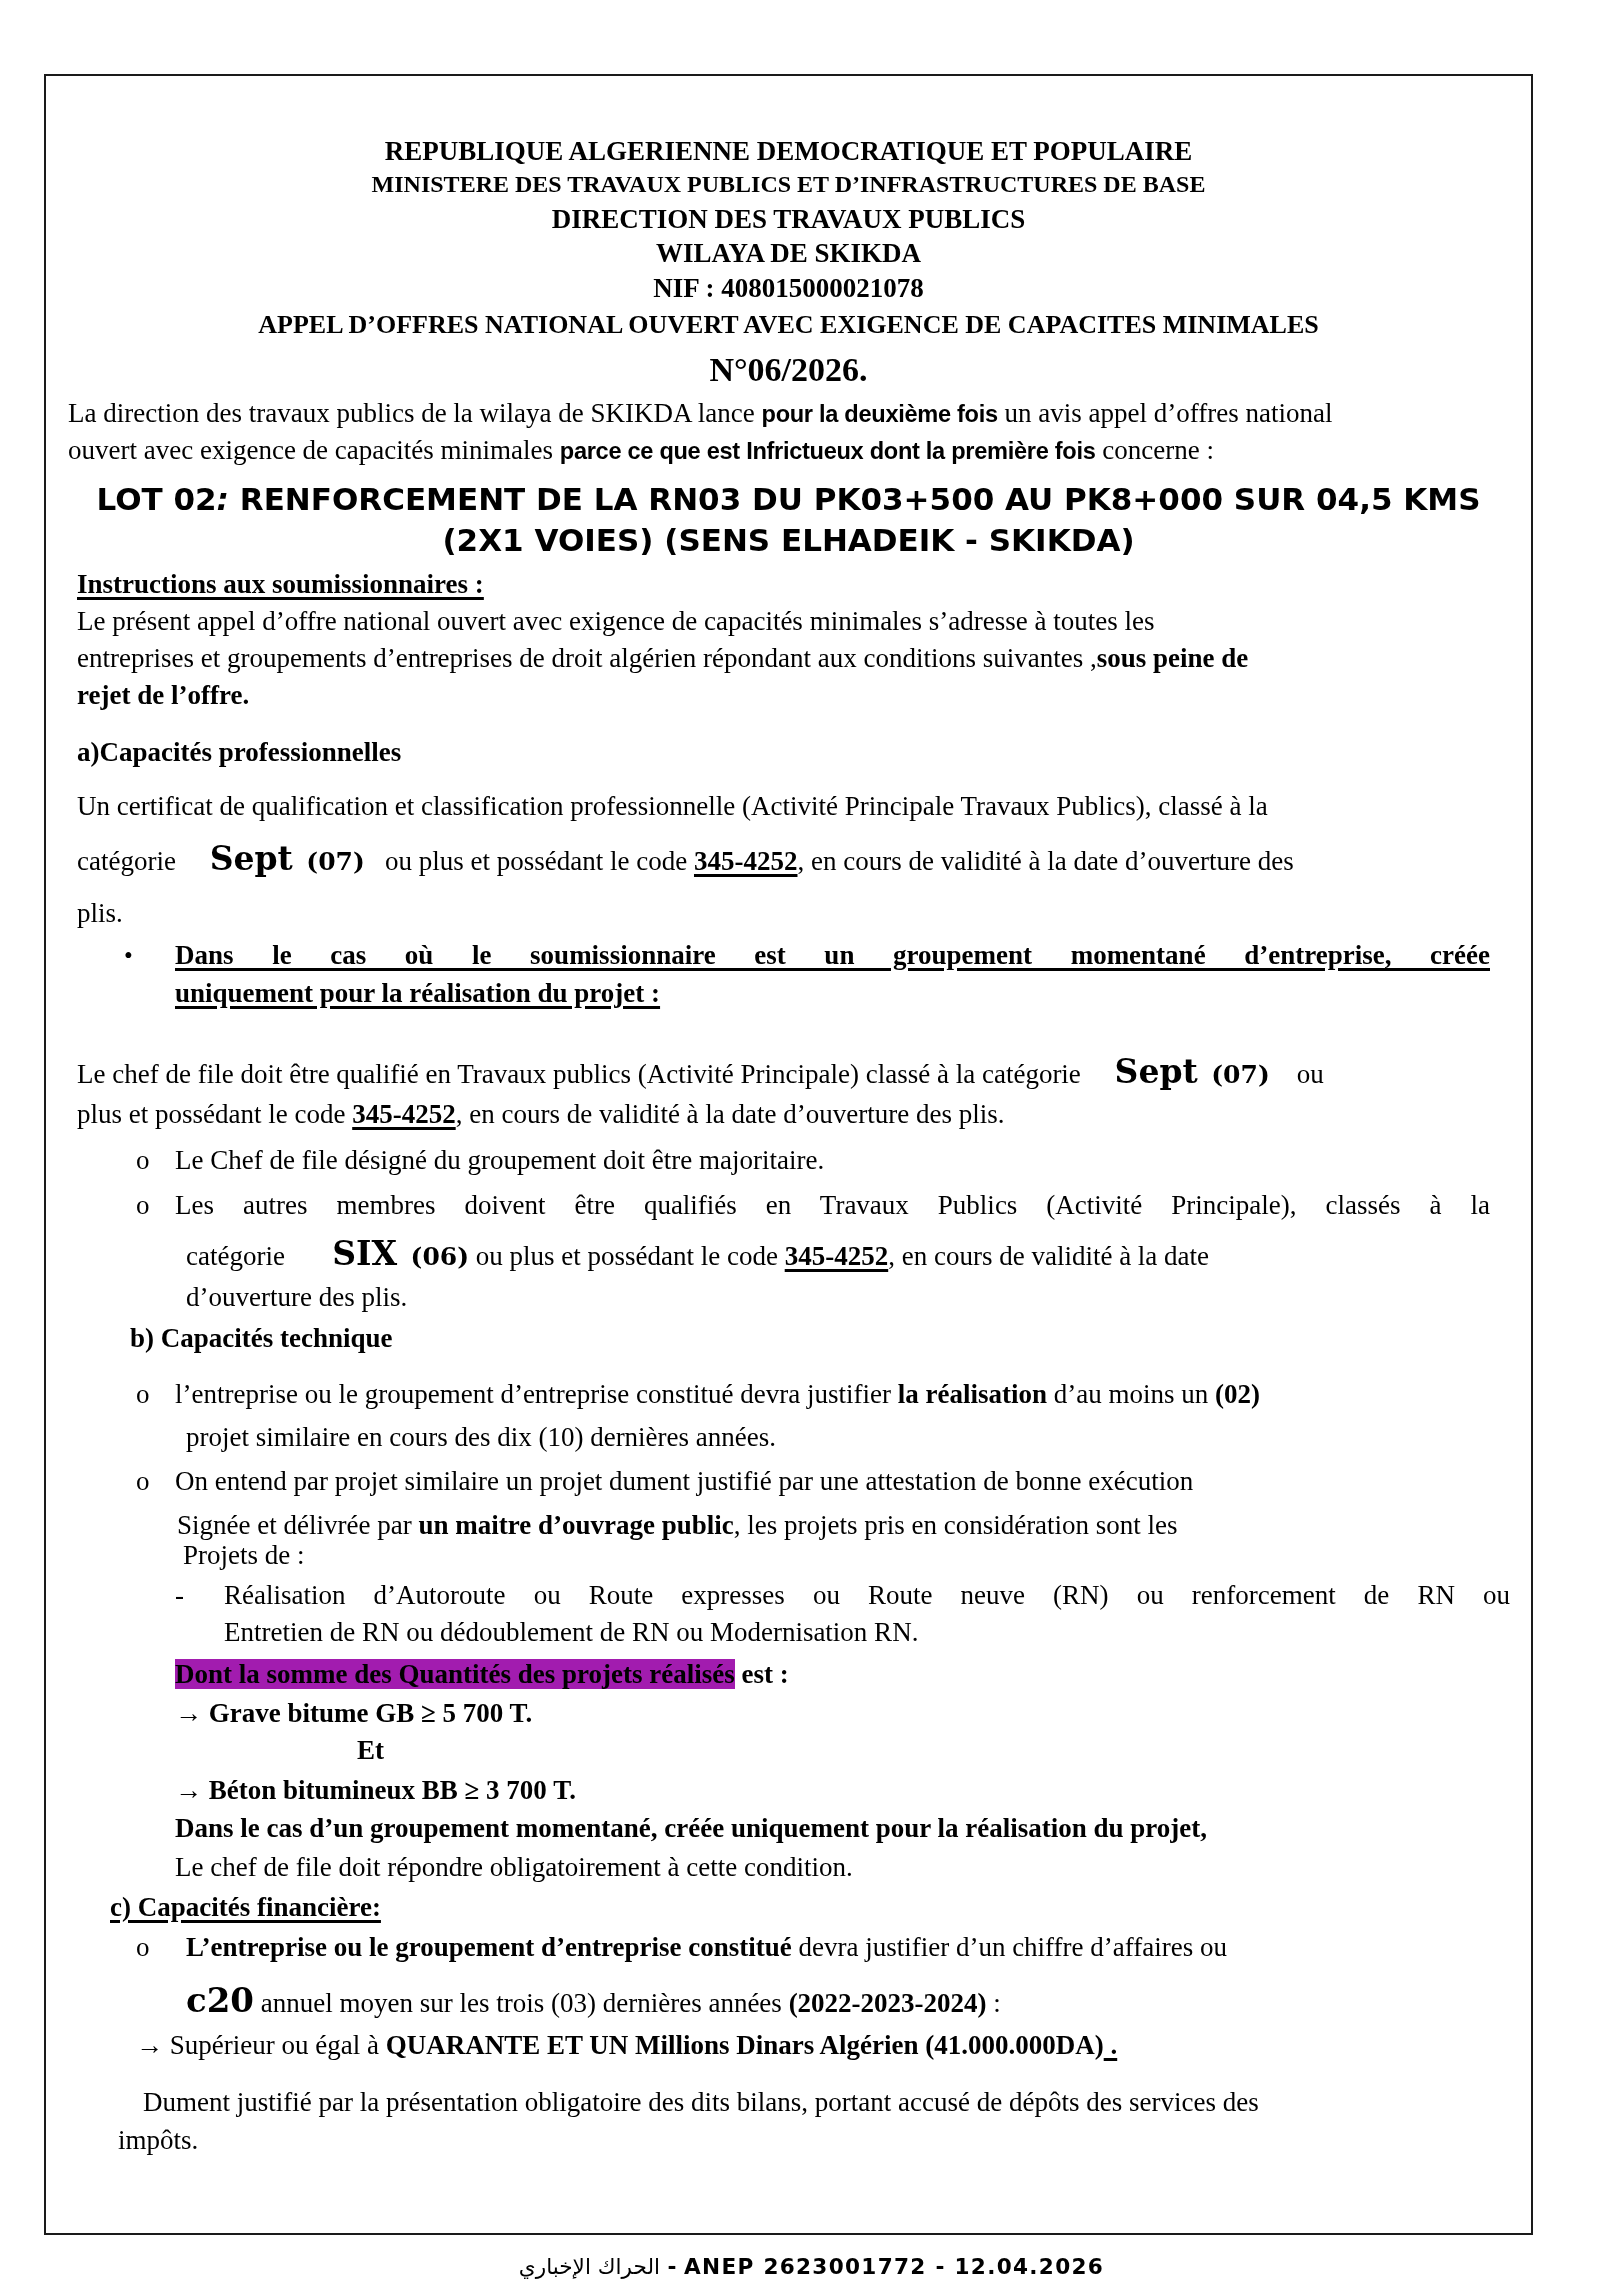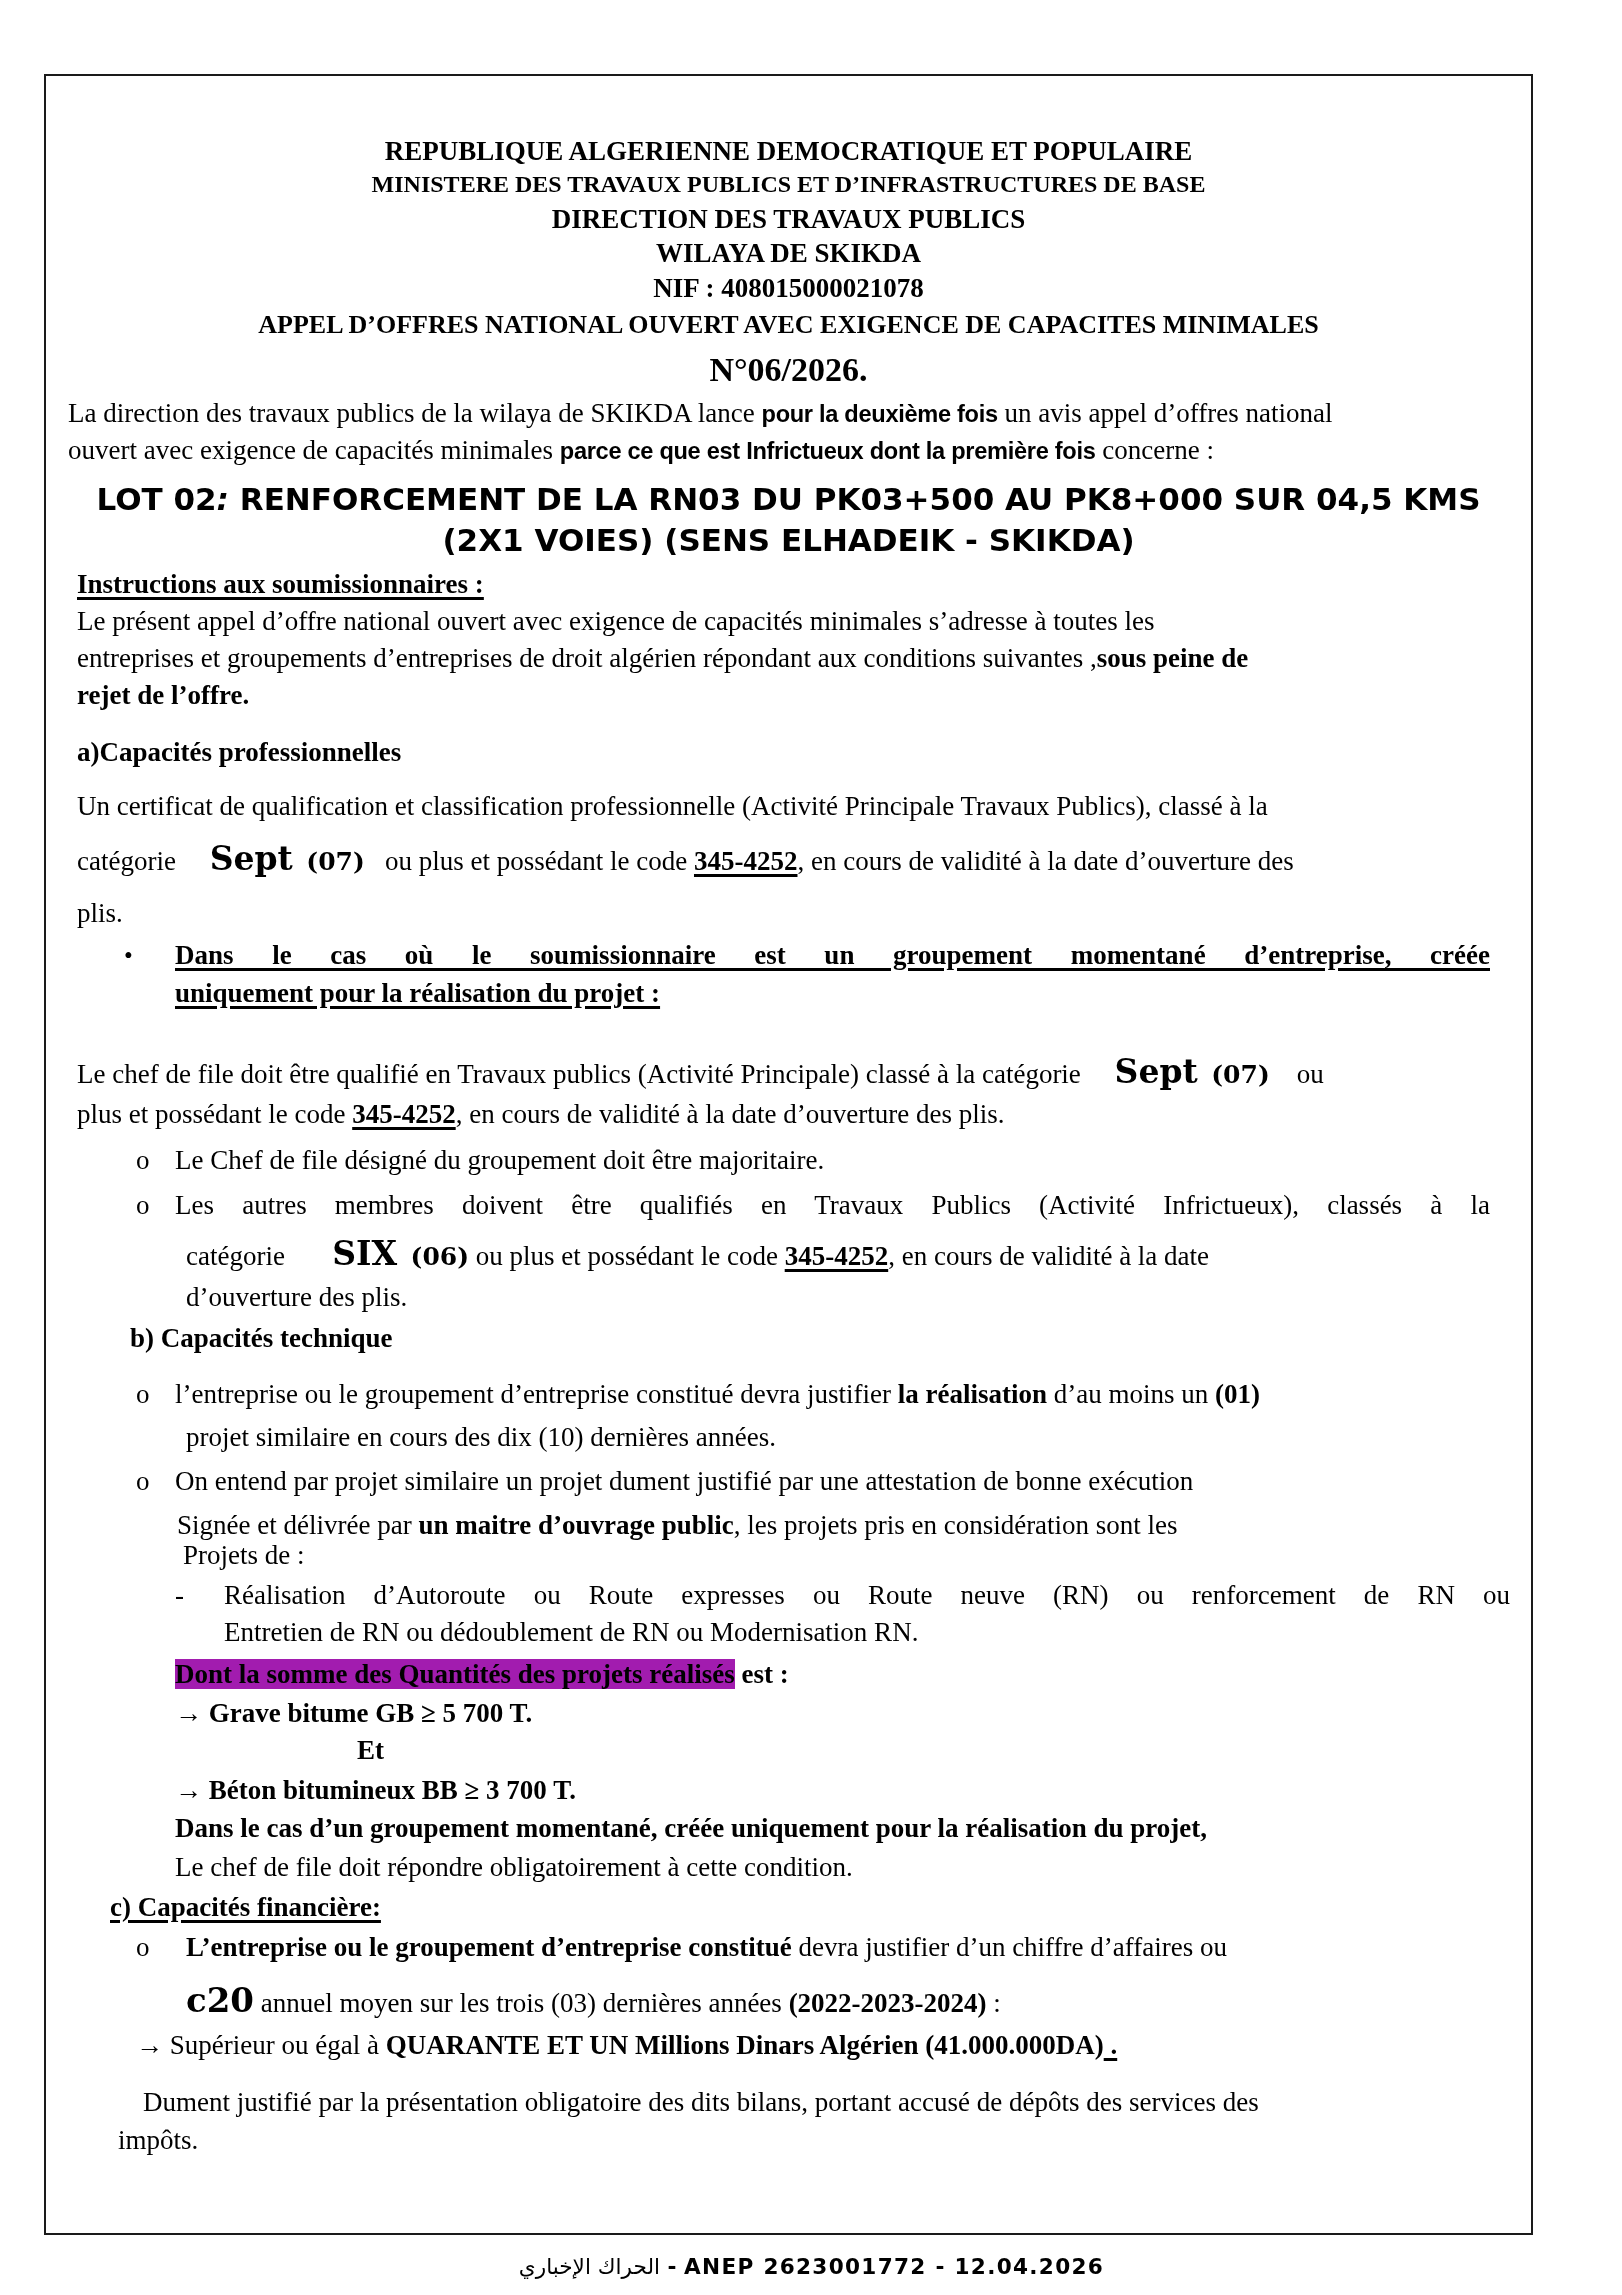--- a/index.html
+++ b/index.html
@@ -86,37 +86,37 @@
   <span>ou</span>
 </div>
 <div class="abs body" style="left:77px; top:1101px;">
   <span>plus et possédant le code</span>
   <span class="b u">345-4252</span><span>, en cours de validité à la date d’ouverture des plis.</span>
 </div>
 
 <div class="abs body" style="left:136px; top:1147px;">o</div>
 <div class="abs body" style="left:175px; top:1147px;">Le Chef de file désigné du groupement doit être majoritaire.</div>
 <div class="abs body" style="left:136px; top:1192px;">o</div>
-<div class="abs body justify" style="left:175px; top:1192px; width:1315px;">Les autres membres doivent être qualifiés en Travaux Publics (Activité Infrictueux), classés à la</div>
+<div class="abs body justify" style="left:175px; top:1192px; width:1315px;">Les autres membres doivent être qualifiés en Travaux Publics (Activité Principale), classés à la</div>
 <div class="abs body" style="left:186px; top:1237px;">
   <span>catégorie</span>&nbsp;&nbsp;&nbsp;&nbsp;&nbsp;&nbsp;
   <span class="big-cat">SIX</span>&nbsp;
   <span class="cat-num">(06)</span>
   <span>ou plus et possédant le code</span>
   <span class="b u">345-4252</span><span>, en cours de validité à la date</span>
 </div>
 <div class="abs body" style="left:186px; top:1284px;">d’ouverture des plis.</div>
 
 <div class="abs body b" style="left:130px; top:1325px;">b) Capacités technique</div>
 <div class="abs body" style="left:136px; top:1381px;">o</div>
 <div class="abs body" style="left:175px; top:1381px;">
   <span>l’entreprise ou le groupement d’entreprise constitué devra justifier</span>
   <span class="b">la réalisation</span>
   <span>d’au moins un</span>
-  <span class="b">(01)</span>
+  <span class="b">(02)</span>
 </div>
 <div class="abs body" style="left:186px; top:1424px;">projet similaire en cours des dix (10) dernières années.</div>
 <div class="abs body" style="left:136px; top:1468px;">o</div>
 <div class="abs body" style="left:175px; top:1468px;">On entend par projet similaire un projet dument justifié par une attestation de bonne exécution</div>
 <div class="abs body" style="left:177px; top:1512px;">
   <span>Signée et délivrée par</span>
   <span class="b">un maitre d’ouvrage public</span><span>, les projets pris en considération sont les</span>
 </div>
 <div class="abs body" style="left:183px; top:1542px;">Projets de :</div>
 <div class="abs body" style="left:175px; top:1582px;">-</div>

